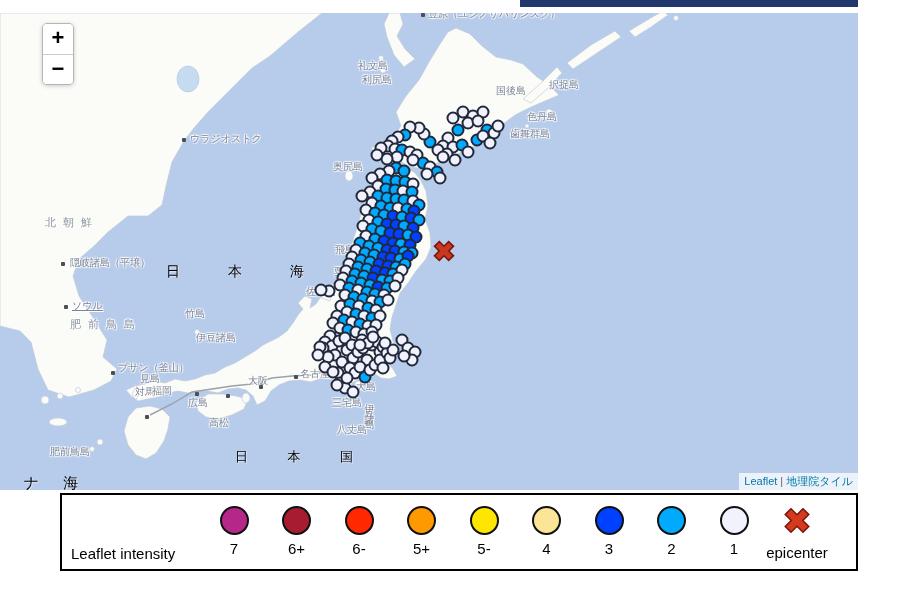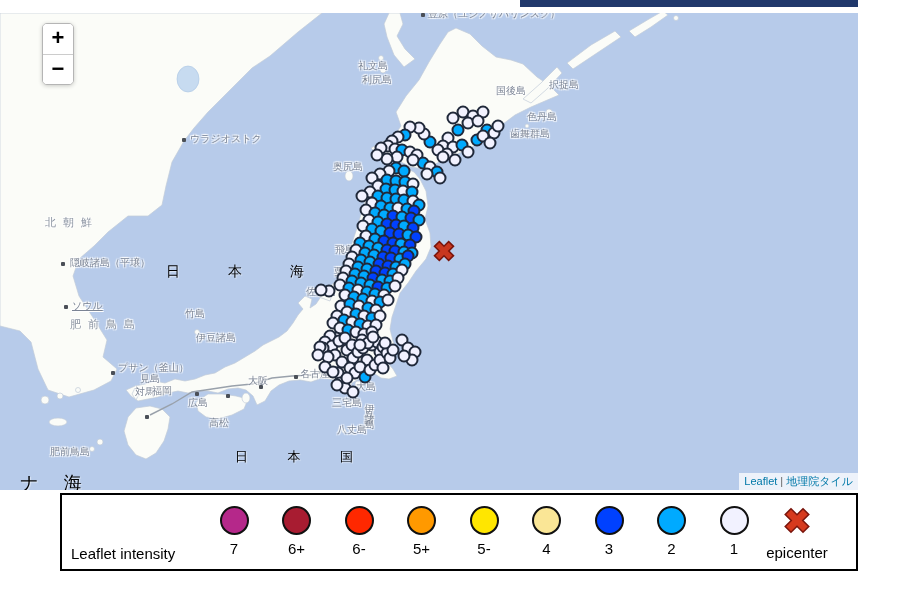--- a/index.html
+++ b/index.html
@@ -145,21 +145,21 @@
         <span class="plabel" style="left: 333px; top: 154px;">奥尻島</span>
         <span class="plabel" style="left: 335px; top: 237px;">飛島</span>
         <span class="plabel" style="left: 334px; top: 259px;">粟島</span>
         <span class="plabel" style="left: 306px; top: 279px;">佐渡島</span>
         <span class="plabel vertical" style="left: 369px; top: 383px;">伊豆諸島</span>
         <span class="plabel" style="left: 332px; top: 390px;">三宅島</span>
         <span class="plabel" style="left: 337px; top: 417px;">八丈島</span>
         <span class="plabel" style="left: 356px; top: 374px;">大島</span>
         <span class="sealabel" style="left: 246px; top: 259px; font-size: 14px; letter-spacing: 22px;">日  本  海</span>
         <span class="sealabel" style="left: 303px; top: 444px; font-size: 13px; letter-spacing: 18px;">日  本  国</span>
-        <span class="sealabel" style="left: 56px; top: 470px; font-size: 18px; letter-spacing: 10px;">ナ  海</span>
+        <span class="sealabel" style="left: 56px; top: 470px; font-size: 15px; letter-spacing: 10px;">ナ  海</span>
       </div>
     <div id="markers-layer">
         <div class="marker" style="left: 463px; top: 99px; background: rgb(242, 242, 255); border-color: rgb(32, 41, 58);"></div>
         <div class="marker" style="left: 473px; top: 103px; background: rgb(242, 242, 255); border-color: rgb(32, 41, 58);"></div>
         <div class="marker" style="left: 483px; top: 99px; background: rgb(242, 242, 255); border-color: rgb(32, 41, 58);"></div>
         <div class="marker" style="left: 453px; top: 105px; background: rgb(242, 242, 255); border-color: rgb(32, 41, 58);"></div>
         <div class="marker" style="left: 458px; top: 117px; background: rgb(0, 170, 255); border-color: rgb(32, 41, 58);"></div>
         <div class="marker" style="left: 468px; top: 110px; background: rgb(242, 242, 255); border-color: rgb(32, 41, 58);"></div>
         <div class="marker" style="left: 478px; top: 108px; background: rgb(242, 242, 255); border-color: rgb(32, 41, 58);"></div>
         <div class="marker" style="left: 487px; top: 117px; background: rgb(0, 170, 255); border-color: rgb(32, 41, 58);"></div>

